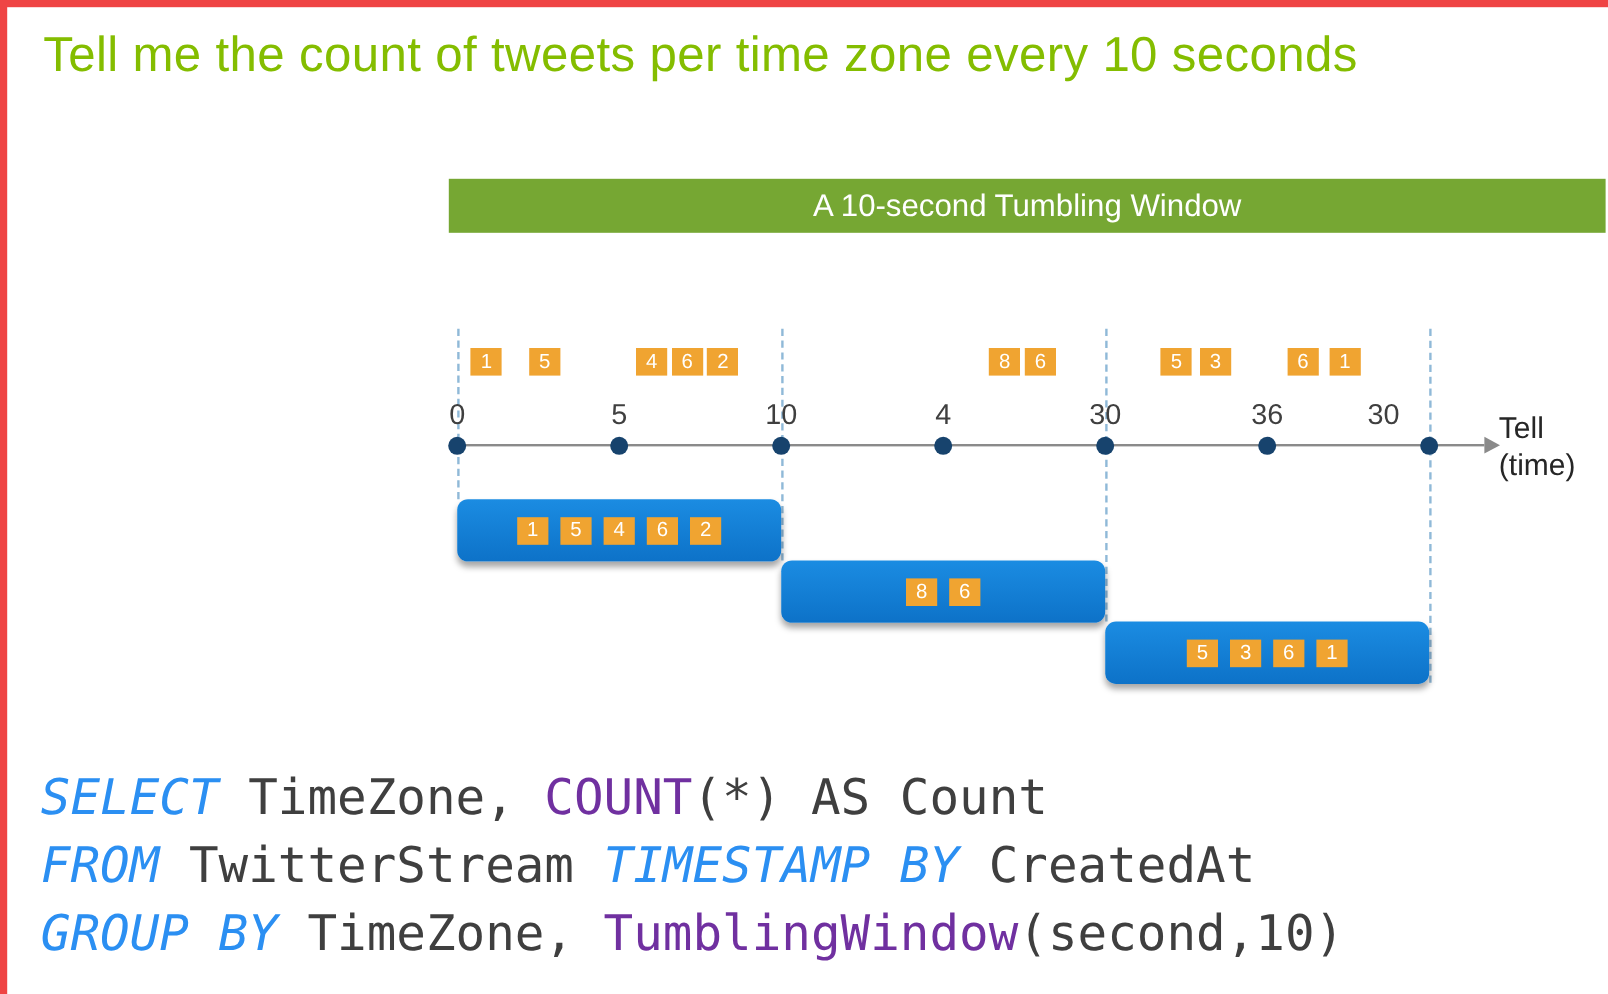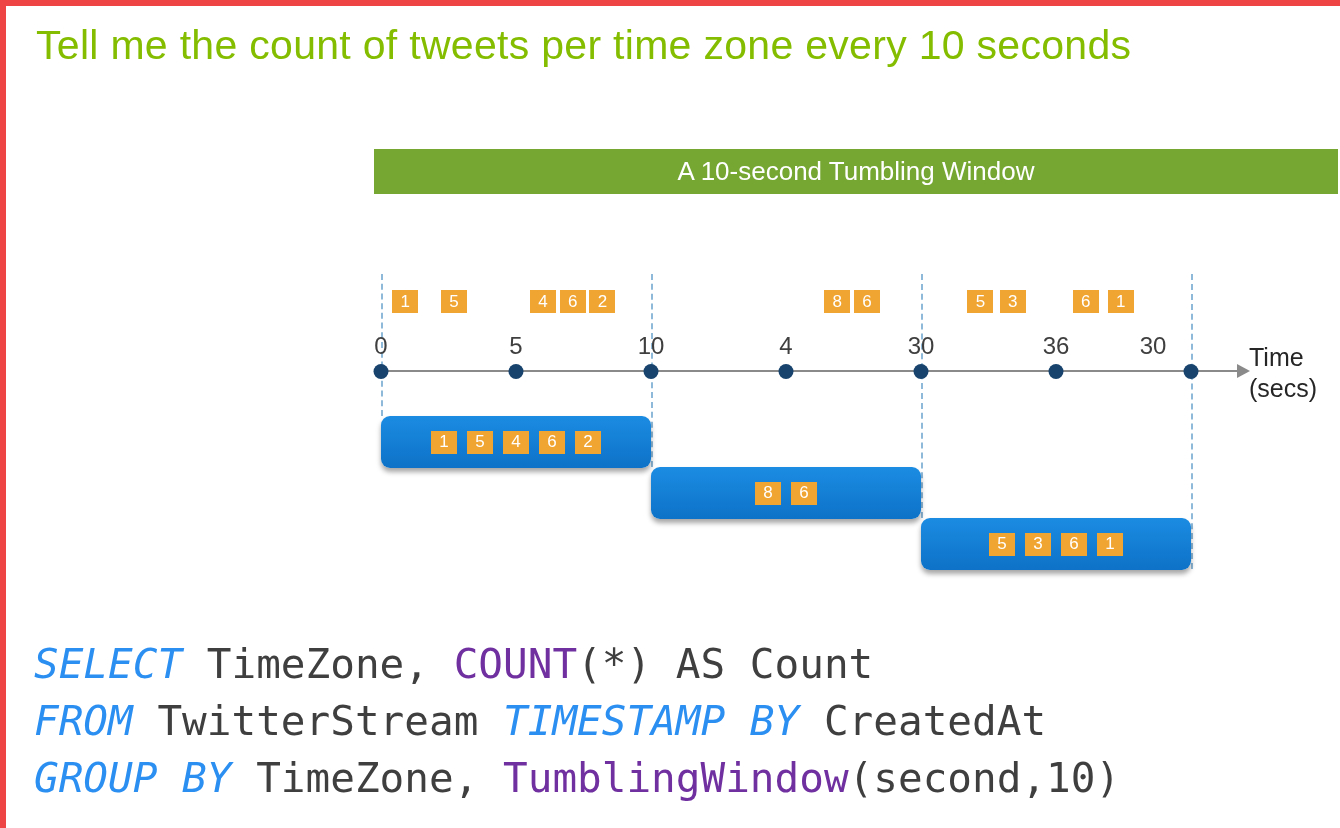--- a/index.html
+++ b/index.html
@@ -78,22 +78,22 @@
       <div class="dot" style="left: 780px;"></div>
       <div class="tick-label" style="left: 915px;">30</div>
       <div class="dot" style="left: 915px;"></div>
       <div class="tick-label" style="left: 1050px;">36</div>
       <div class="dot" style="left: 1050px;"></div>
       <div class="tick-label" style="left: 1147px;">30</div>
       <div class="dot" style="left: 1185px;"></div>
     </div>
 
   <div class="axis-label">
-    <div>Time</div>
-    <div>(secs)</div>
+    <div>Tell</div>
+    <div>(time)</div>
   </div>
 
   <div id="windows">
       <div class="window" style="left: 375px; width: 270px; top: 410px;">
         <div class="chip">1</div>
         <div class="chip">5</div>
         <div class="chip">4</div>
         <div class="chip">6</div>
         <div class="chip">2</div>
       </div>

